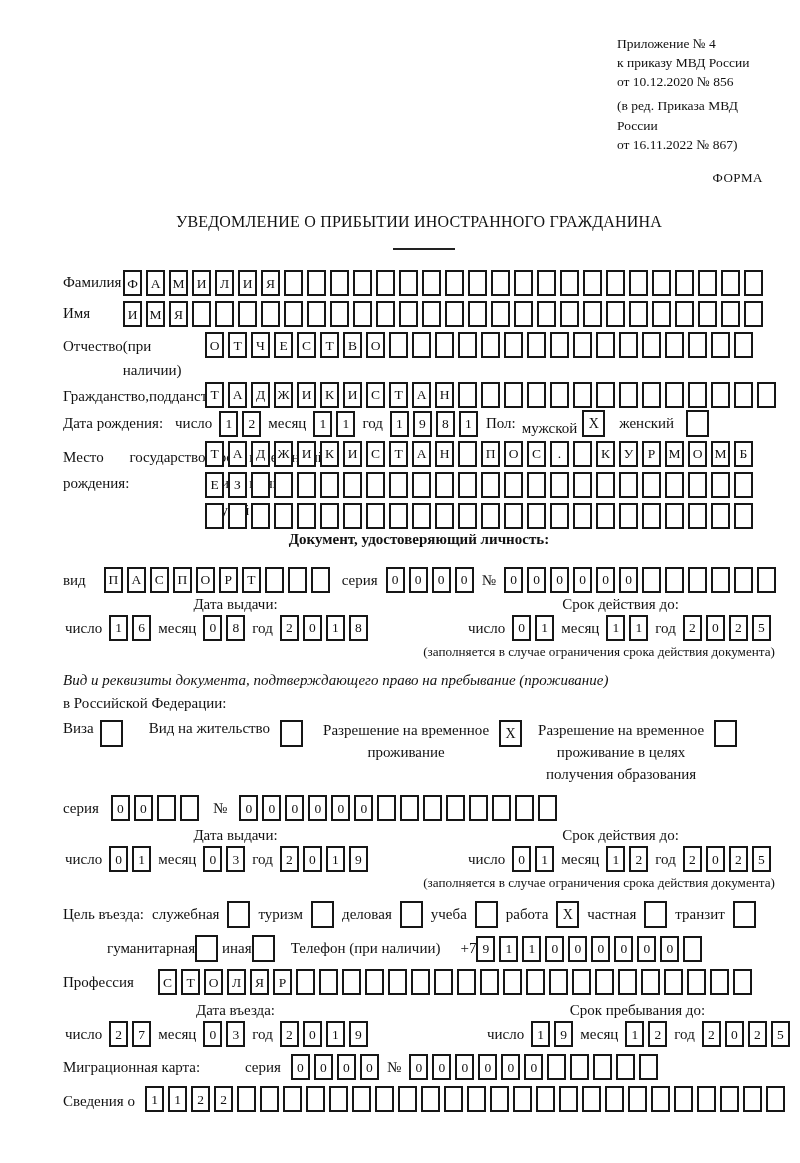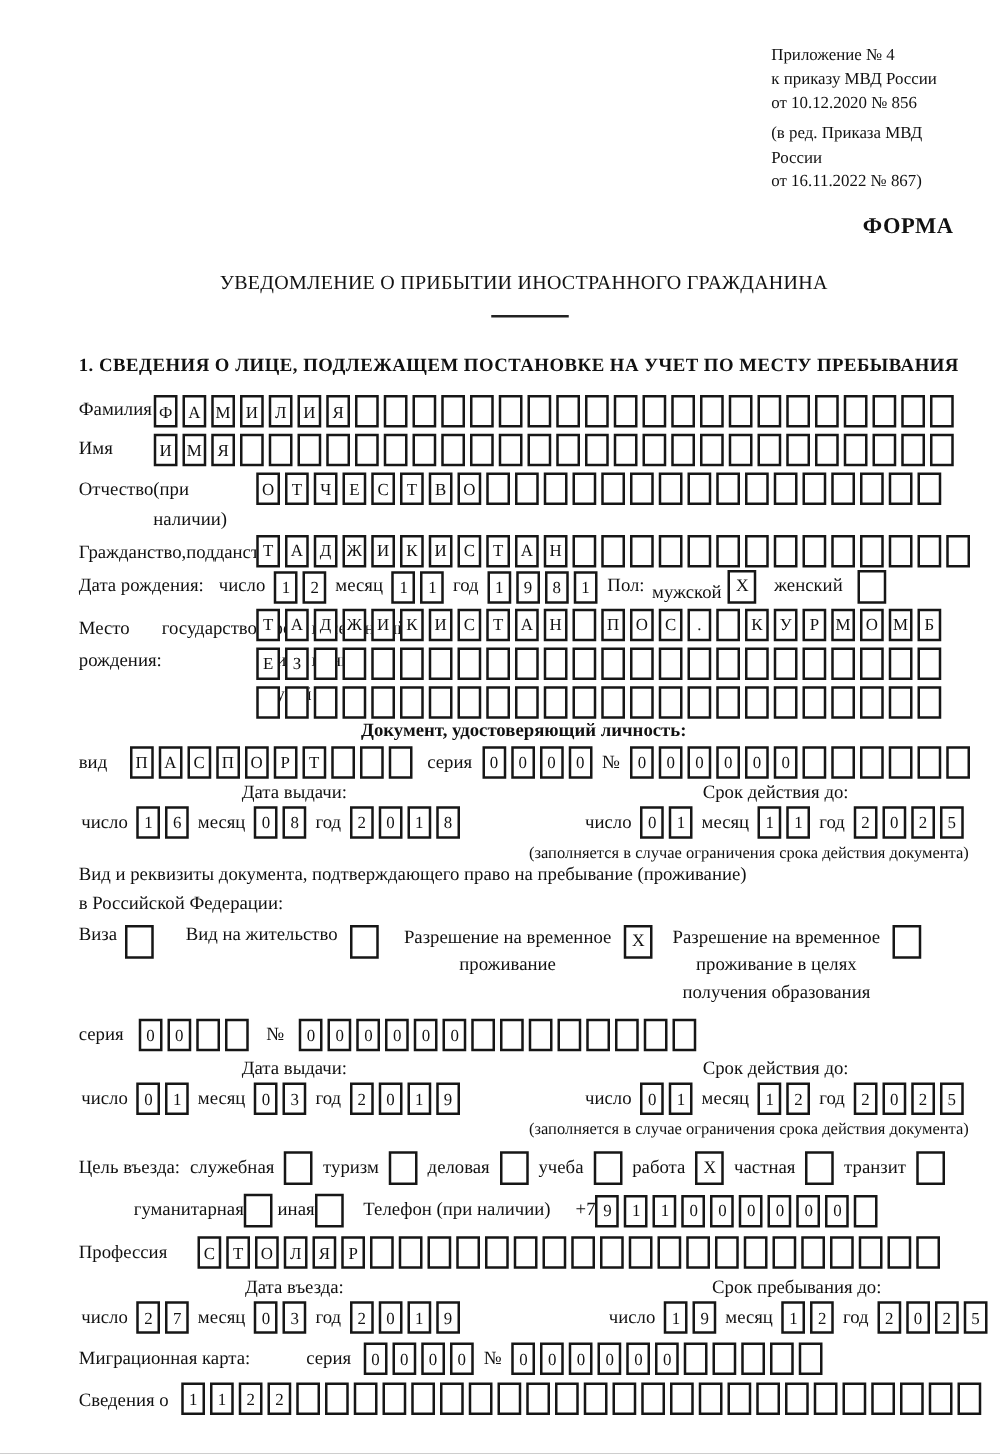--- a/index.html
+++ b/index.html
@@ -5,21 +5,21 @@
   html,body{margin:0;padding:0;background:#888;}
   .page{
     width:800px;height:1163px;background:#ffffff;margin:0 auto;
     font-family:"Liberation Serif","DejaVu Serif",serif;color:#111;
     position:relative;overflow:hidden;box-sizing:border-box;
     padding:34px 25px 0 63px;font-size:15px;
   }
   
   .ref-block{margin-left:554px;font-size:13.5px;line-height:1.42;}
   .ref-sub{margin-top:5px;}
-  .form-label{ text-align:right;font-weight:bold;font-size:18px;margin:16px 12px 0 0;letter-spacing:.5px;}
+  .form-label{ text-align:right;font-weight:normal;font-size:13px;margin:16px 12px 0 0;letter-spacing:.5px;}
   
   .title{means:0;text-align:center;font-weight:normal;font-size:16px;line-height:1.45;margin-top:24px;letter-spacing:.2px;}
   .blank-line{display:inline-block;width:62px;border-bottom:2px solid #222;height:14px;margin-left:10px;}
   .section-heading{font-weight:bold;font-size:15px;margin-top:24px;letter-spacing:.4px;}
   
   .frow{display:flex;align-items:flex-start;margin-top:5px;}
   .frow .lbl{flex:none;padding-top:4px;}
   .lblcol{flex:none;display:flex;flex-direction:row;line-height:1.55;padding-top:3px;}
   .cellrow{display:flex;gap:4px;flex:none;}
   .cell{
@@ -65,21 +65,20 @@
       <div>от 16.11.2022 № 867)</div>
     </div>
   </div>
   <div class="form-label">ФОРМА</div>
 
   <div class="title">
     <div>УВЕДОМЛЕНИЕ О ПРИБЫТИИ ИНОСТРАННОГО ГРАЖДАНИНА</div>
     <div><span class="blank-line"></span></div>
   </div>
 
-  <div class="section-heading">1. СВЕДЕНИЯ О ЛИЦЕ, ПОДЛЕЖАЩЕМ ПОСТАНОВКЕ НА УЧЕТ ПО МЕСТУ ПРЕБЫВАНИЯ</div>
 
   <div class="frow" style="margin-top:14px;">
     <span class="lbl w60">Фамилия</span>
     <span class="cellrow">
         <span class="cell">Ф</span>
         <span class="cell">А</span>
         <span class="cell">М</span>
         <span class="cell">И</span>
         <span class="cell">Л</span>
         <span class="cell">И</span>
@@ -320,21 +319,21 @@
           <span class="cell"></span>
           <span class="cell"></span>
           <span class="cell"></span>
           <span class="cell"></span>
           <span class="cell"></span>
         </span>
     </span>
   </div>
 
   <div class="heading-center" style="margin-top:2px;">Документ, удостоверяющий личность:</div>
-  <div class="frow" style="align-items:center;margin-top:3px;">
+  <div class="frow" style="align-items:center;margin-top:19px;">
     <span>вид</span>
     <span class="cellrow" style="margin-left:18px;">
         <span class="cell">П</span>
         <span class="cell">А</span>
         <span class="cell">С</span>
         <span class="cell">П</span>
         <span class="cell">О</span>
         <span class="cell">Р</span>
         <span class="cell">Т</span>
         <span class="cell"></span>
@@ -406,21 +405,21 @@
             <span class="cell">2</span>
             <span class="cell">0</span>
             <span class="cell">2</span>
             <span class="cell">5</span>
           </span>
       </div>
     </div>
   </div>
   <div class="note-right">(заполняется в случае ограничения срока действия документа)</div>
 
-  <div style="margin-top:2px;">Вид и реквизиты документа, подтверждающего право на пребывание (проживание)</div>
+  <div style="margin-top:12px;font-style:italic;">Вид и реквизиты документа, подтверждающего право на пребывание (проживание)</div>
   <div style="margin-top:6px;">в Российской Федерации:</div>
 
   <div class="opt-row">
     <span style="display:flex;gap:6px;align-items:flex-start;">
       <span>Виза</span>
       <span class="cbox"></span>
     </span>
     <span style="display:flex;gap:10px;align-items:flex-start;margin-left:16px;">
       <span>Вид на жительство</span>
       <span class="cbox"></span>

